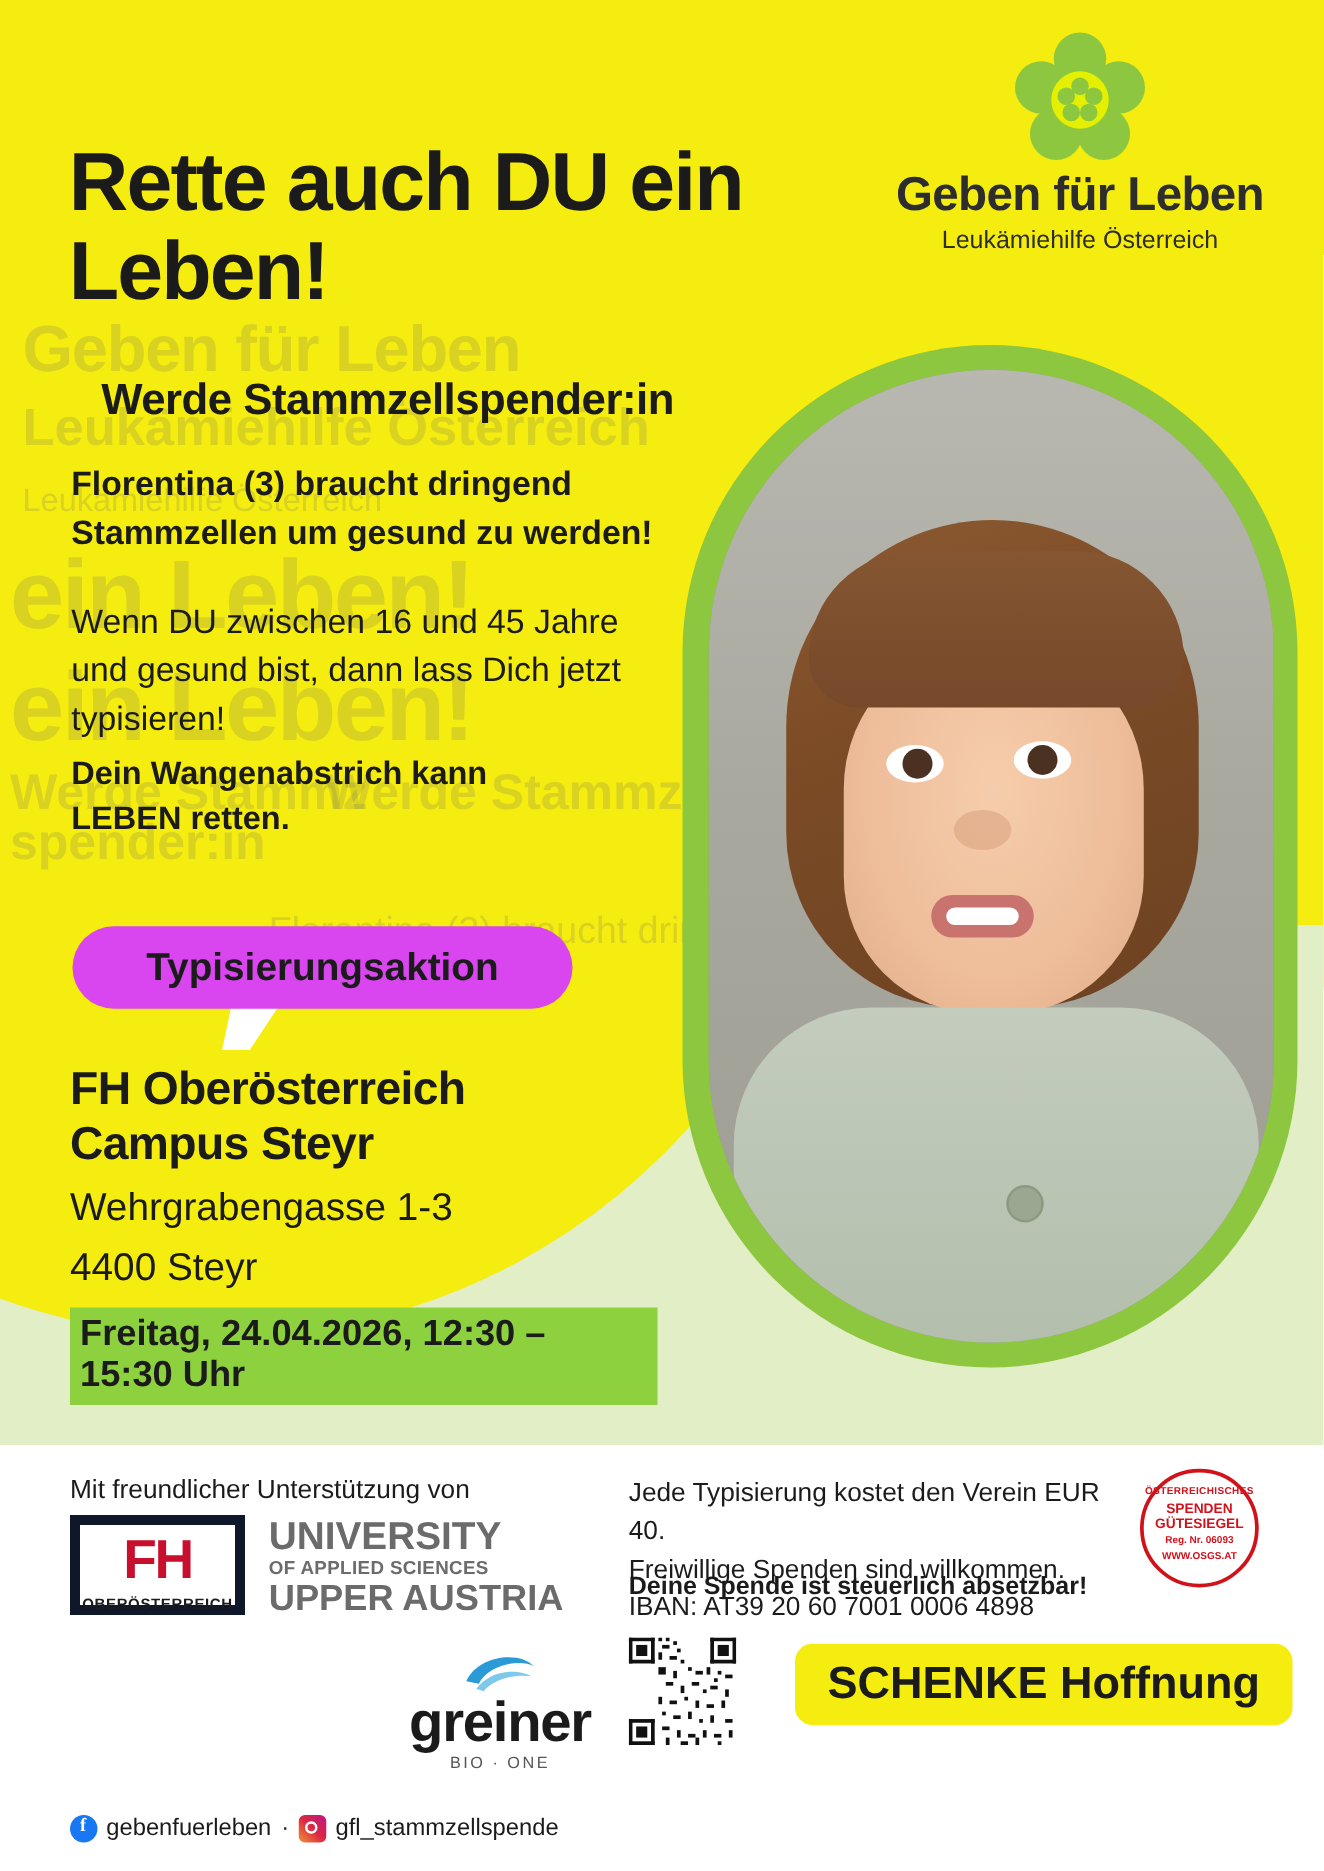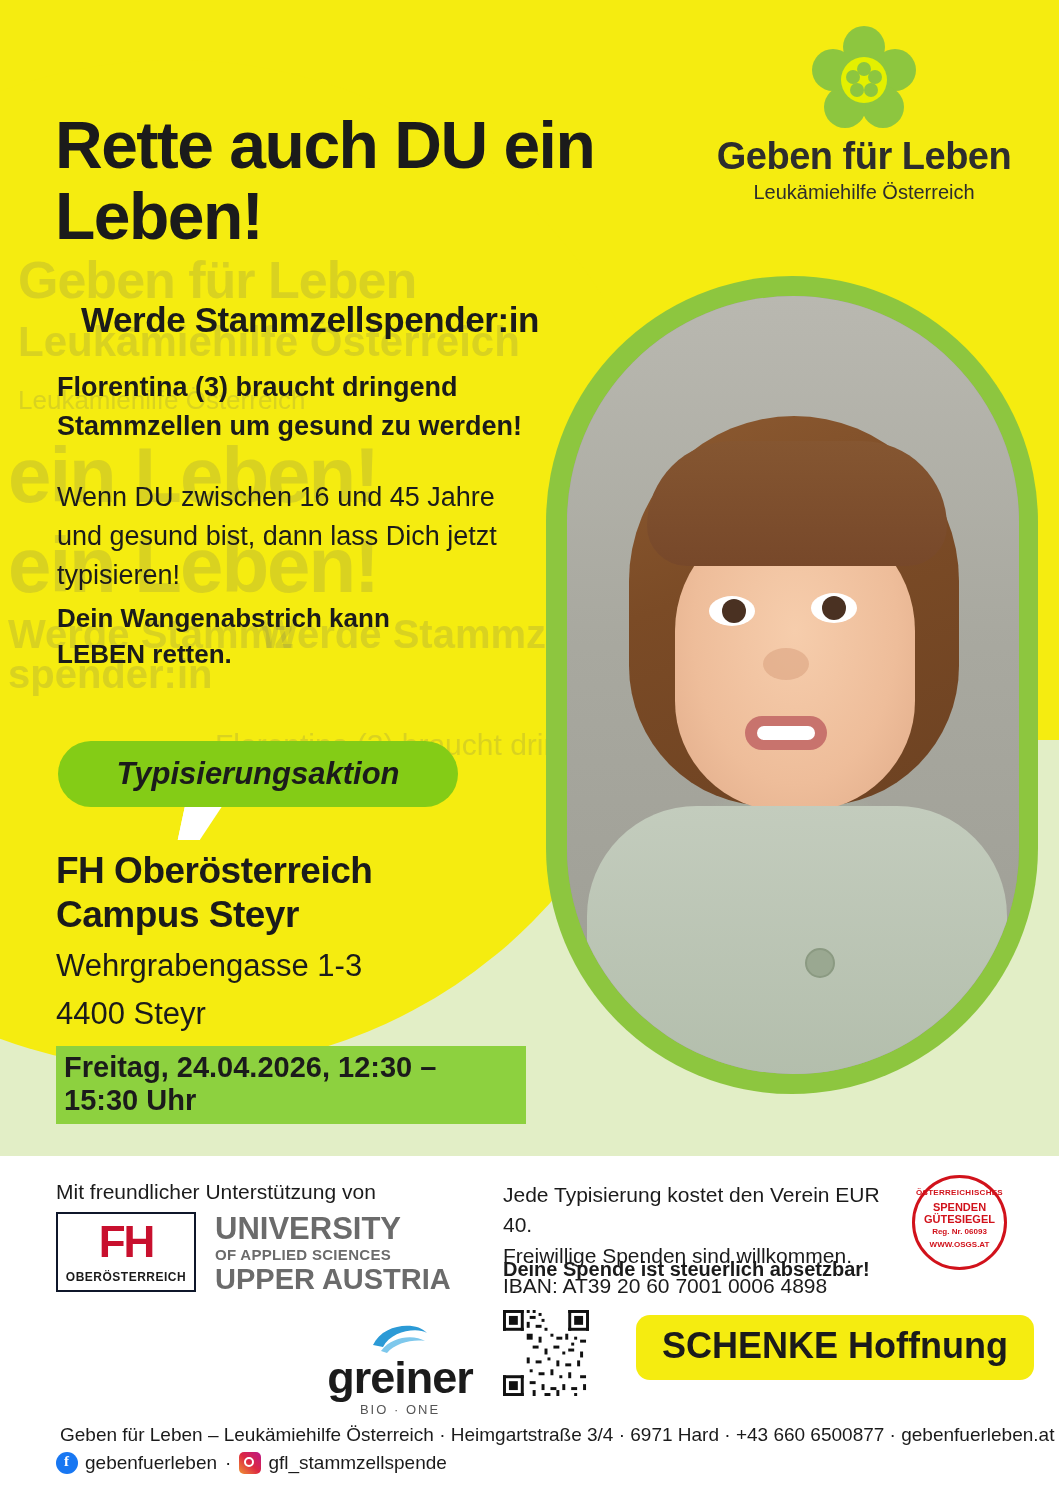--- a/index.html
+++ b/index.html
@@ -257,26 +257,25 @@
   }
 
   
   .bubble {
     position: absolute;
     z-index: 8;
     left: 58px;
     top: 741px;
     width: 400px;
     height: 66px;
-    background: #84cc16;
+    background: #d946ef;
     border-radius: 33px;
     display: flex;
     align-items: center;
     justify-content: center;
-    font-style: italic;
   }
   .bubble-label {
     font-size: 31px;
     font-weight: bold;
     color: #1b1b1b;
   }
   .bubble-tail {
     position: absolute;
     z-index: 8;
     left: 182px;
@@ -329,21 +328,21 @@
     font-size: 21px;
     color: #1b1b1b;
   }
   .fh-logo {
     position: absolute;
     z-index: 6;
     left: 56px;
     top: 1212px;
     width: 140px;
     height: 80px;
-    border: 2px solid #0f172a;
+    border: 8px solid #0f172a;
     box-sizing: border-box;
     text-align: center;
   }
   .fh-logo .fh-text {
     font-size: 44px;
     font-weight: bold;
     color: #c8102e;
     line-height: 56px;
     letter-spacing: -2px;
   }
@@ -674,21 +673,20 @@
         <rect x="27" y="25" width="1" height="2"></rect>
       <rect x="10" y="27" width="1" height="2"></rect>
         <rect x="14" y="28" width="2" height="1"></rect>
       <rect x="18" y="27" width="1" height="2"></rect>
         <rect x="24" y="28" width="1" height="1"></rect>
     </g>
   </svg>
 
   <div class="schenke">SCHENKE Hoffnung</div>
 
-  <div class="footer-line">Geben für Leben – Leukämiehilfe Österreich · Heimgartstraße 3/4 · 6971 Hard · +43 660 6500877 · gebenfuerleben.at</div>
   <div class="social-row">
     <span class="ic-fb"></span>
     <span>gebenfuerleben</span>
     <span class="sep">·</span>
     <span class="ic-ig"></span>
     <span>gfl_stammzellspende</span>
   </div>
 
 </div>
 

